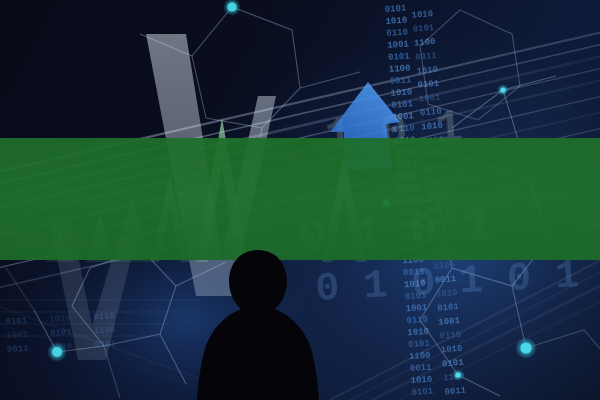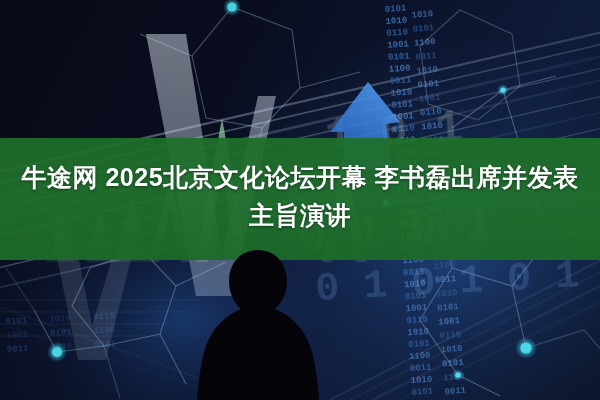--- a/index.html
+++ b/index.html
@@ -336,15 +336,14 @@
              C 33 45, 38 55, 45 61
              C 28 68, 14 82, 8 104
              C 4 120, 2 136, 1 152
              L 123 152
              C 122 136, 120 120, 116 104
              C 110 82, 96 68, 79 61
              C 86 55, 91 45, 91 33
              C 91 16, 80 2, 62 2 Z" fill="#050509"></path>
   </svg>
 
-  <div id="headline">牛途网 2025北京文化论坛开幕 李书磊出席并发表主旨演讲</div>
 
 </div>
 
 </body></html>

